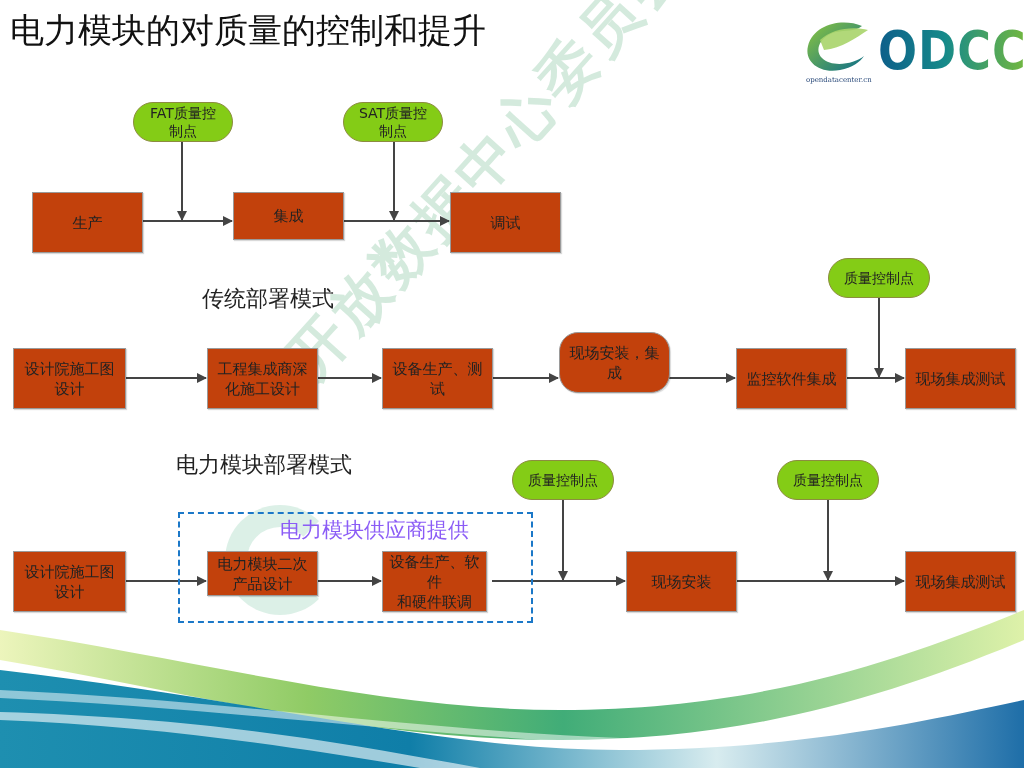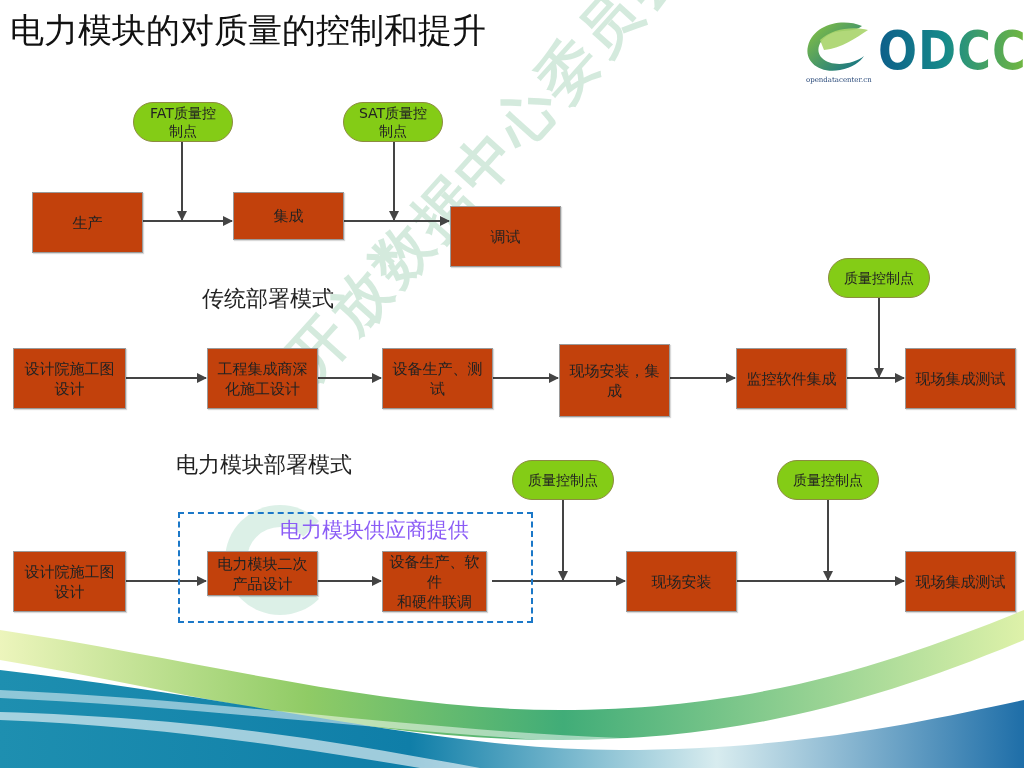--- a/index.html
+++ b/index.html
@@ -97,37 +97,37 @@
 
 <div>
   <div class="pill" style="left:133px;top:102px;width:100px;height:40px;">
     <span><span>FAT质量控</span><br><span>制点</span></span>
   </div>
   <div class="pill" style="left:343px;top:102px;width:100px;height:40px;">
     <span><span>SAT质量控</span><br><span>制点</span></span>
   </div>
   <div class="box" style="left:32px;top:192px;width:111px;height:61px;">生产</div>
   <div class="box" style="left:233px;top:192px;width:111px;height:48px;">集成</div>
-  <div class="box" style="left:450px;top:192px;width:111px;height:61px;margin-top:14px;">调试</div>
+  <div class="box" style="left:450px;top:192px;width:111px;height:61px;">调试</div>
 </div>
 
 <div>
   <div class="section" style="left:202px;top:284px;">传统部署模式</div>
   <div class="pill" style="left:828px;top:258px;width:102px;height:40px;">质量控制点</div>
 
   <div class="box" style="left:13px;top:348px;width:113px;height:61px;">
       <span><span>设计院施工图</span><br><span>设计</span></span>
     </div>
   <div class="box" style="left:207px;top:348px;width:111px;height:61px;">
       <span><span>工程集成商深</span><br><span>化施工设计</span></span>
     </div>
   <div class="box" style="left:382px;top:348px;width:111px;height:61px;">
       <span><span>设备生产、测</span><br><span>试</span></span>
     </div>
-  <div class="box" style="left:559px;top:344px;width:111px;height:73px;">
+  <div class="box" style="left:559px;top:332px;width:111px;height:61px;border-radius:19px;">
       <span><span>现场安装，集</span><br><span>成</span></span>
     </div>
   <div class="box" style="left:736px;top:348px;width:111px;height:61px;">监控软件集成</div>
   <div class="box" style="left:905px;top:348px;width:111px;height:61px;">现场集成测试</div>
 </div>
 
 <div>
   <div class="section" style="left:176px;top:450px;">电力模块部署模式</div>
   <div class="pill" style="left:512px;top:460px;width:102px;height:40px;">质量控制点</div>
   <div class="pill" style="left:777px;top:460px;width:102px;height:40px;">质量控制点</div>

